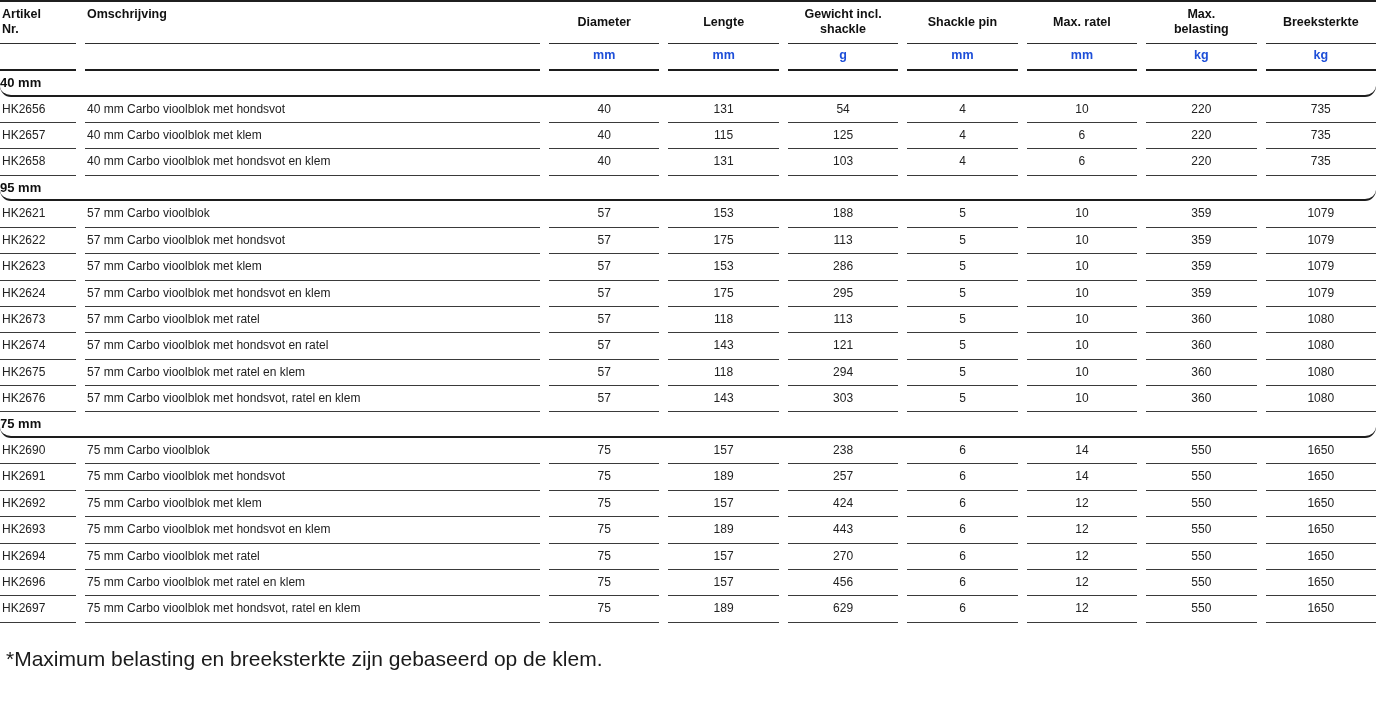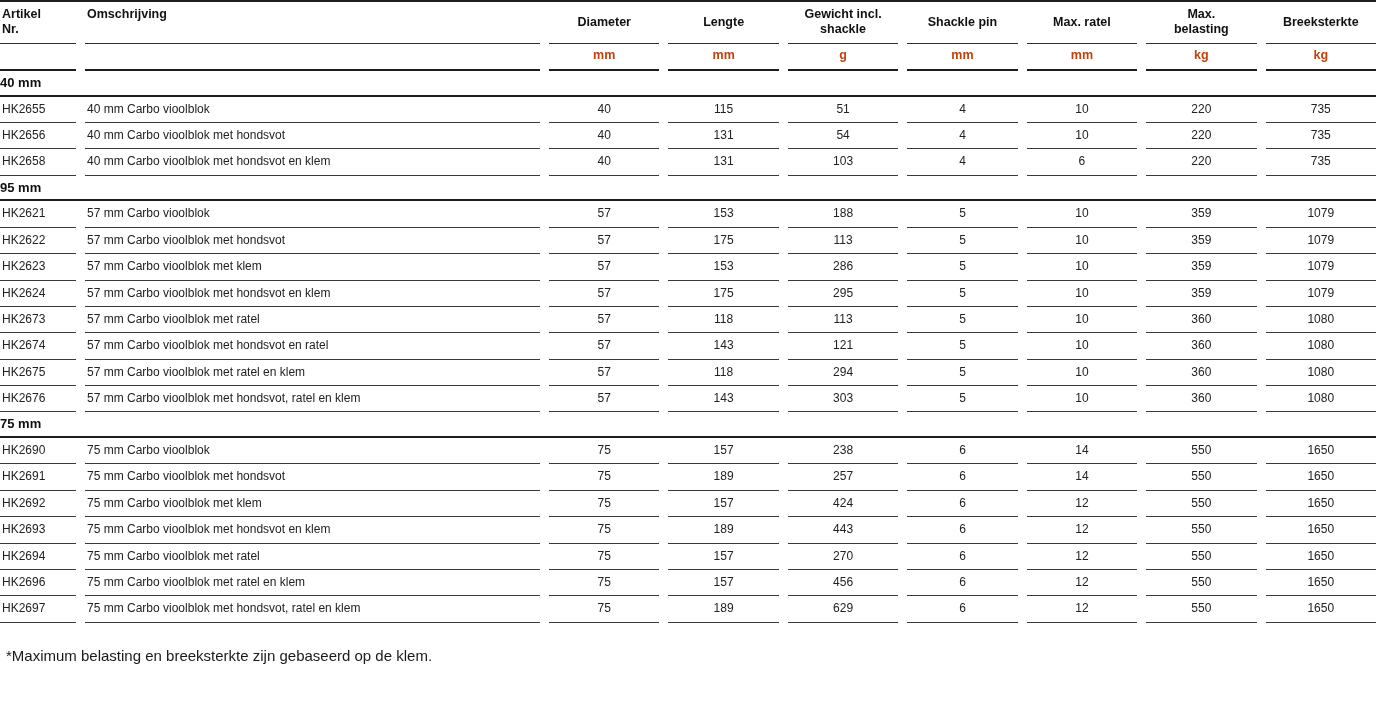--- a/index.html
+++ b/index.html
@@ -41,41 +41,42 @@
     font-weight: bold;
     font-size: 12.5px;
     color: #111111;
     border-bottom: 1px solid #2e2e2e;
     padding: 5px 2px 6px 2px;
   }
   tr.label-row td.top { vertical-align: top; }
   tr.units-row td {
     font-weight: bold;
     font-size: 12.5px;
-    color: #c2410c;
+    color: #1d4ed8;
     border-bottom: 2px solid #1d1d1d;
     padding: 4px 2px 6px 2px;
   }
   tr.section-row td {
     font-weight: bold;
     font-size: 13px;
     color: #0f0f0f;
     border-bottom: 2px solid #1d1d1d;
     padding: 4px 2px 4px 0px;
     text-align: left;
+    border-radius: 11px;
   }
   tr.data-row td {
     border-bottom: 1px solid #3a3a3a;
     padding: 5px 2px 6px 2px;
   }
   .center { text-align: center; }
   .left { text-align: left; }
   .footnote {
     margin: 24px 0 0 6px;
-    font-size: 15px;
+    font-size: 21px;
     color: #1a1a1a;
   }
 </style>
 </head>
 <body>
 
 <div class="page">
   <div class="top-rule"></div>
 
   <table class="spec-table">
@@ -115,38 +116,38 @@
         <td class="center">mm</td>
         <td class="center">kg</td>
         <td class="center">kg</td>
       </tr>
     </thead>
     <tbody>
         <tr class="section-row">
           <td colspan="9">40 mm</td>
         </tr>
         <tr class="data-row">
-          <td class="left">HK2655</td>
-          <td class="left">40 mm Carbo vioolblok</td>
-          <td class="center">40</td>
-          <td class="center">115</td>
-          <td class="center">51</td>
-          <td class="center">4</td>
-          <td class="center">10</td>
-          <td class="center">220</td>
-          <td class="center">735</td>
-        </tr>
-        <tr class="data-row">
           <td class="left">HK2656</td>
           <td class="left">40 mm Carbo vioolblok met hondsvot</td>
           <td class="center">40</td>
           <td class="center">131</td>
           <td class="center">54</td>
           <td class="center">4</td>
           <td class="center">10</td>
+          <td class="center">220</td>
+          <td class="center">735</td>
+        </tr>
+        <tr class="data-row">
+          <td class="left">HK2657</td>
+          <td class="left">40 mm Carbo vioolblok met klem</td>
+          <td class="center">40</td>
+          <td class="center">115</td>
+          <td class="center">125</td>
+          <td class="center">4</td>
+          <td class="center">6</td>
           <td class="center">220</td>
           <td class="center">735</td>
         </tr>
         <tr class="data-row">
           <td class="left">HK2658</td>
           <td class="left">40 mm Carbo vioolblok met hondsvot en klem</td>
           <td class="center">40</td>
           <td class="center">131</td>
           <td class="center">103</td>
           <td class="center">4</td>

